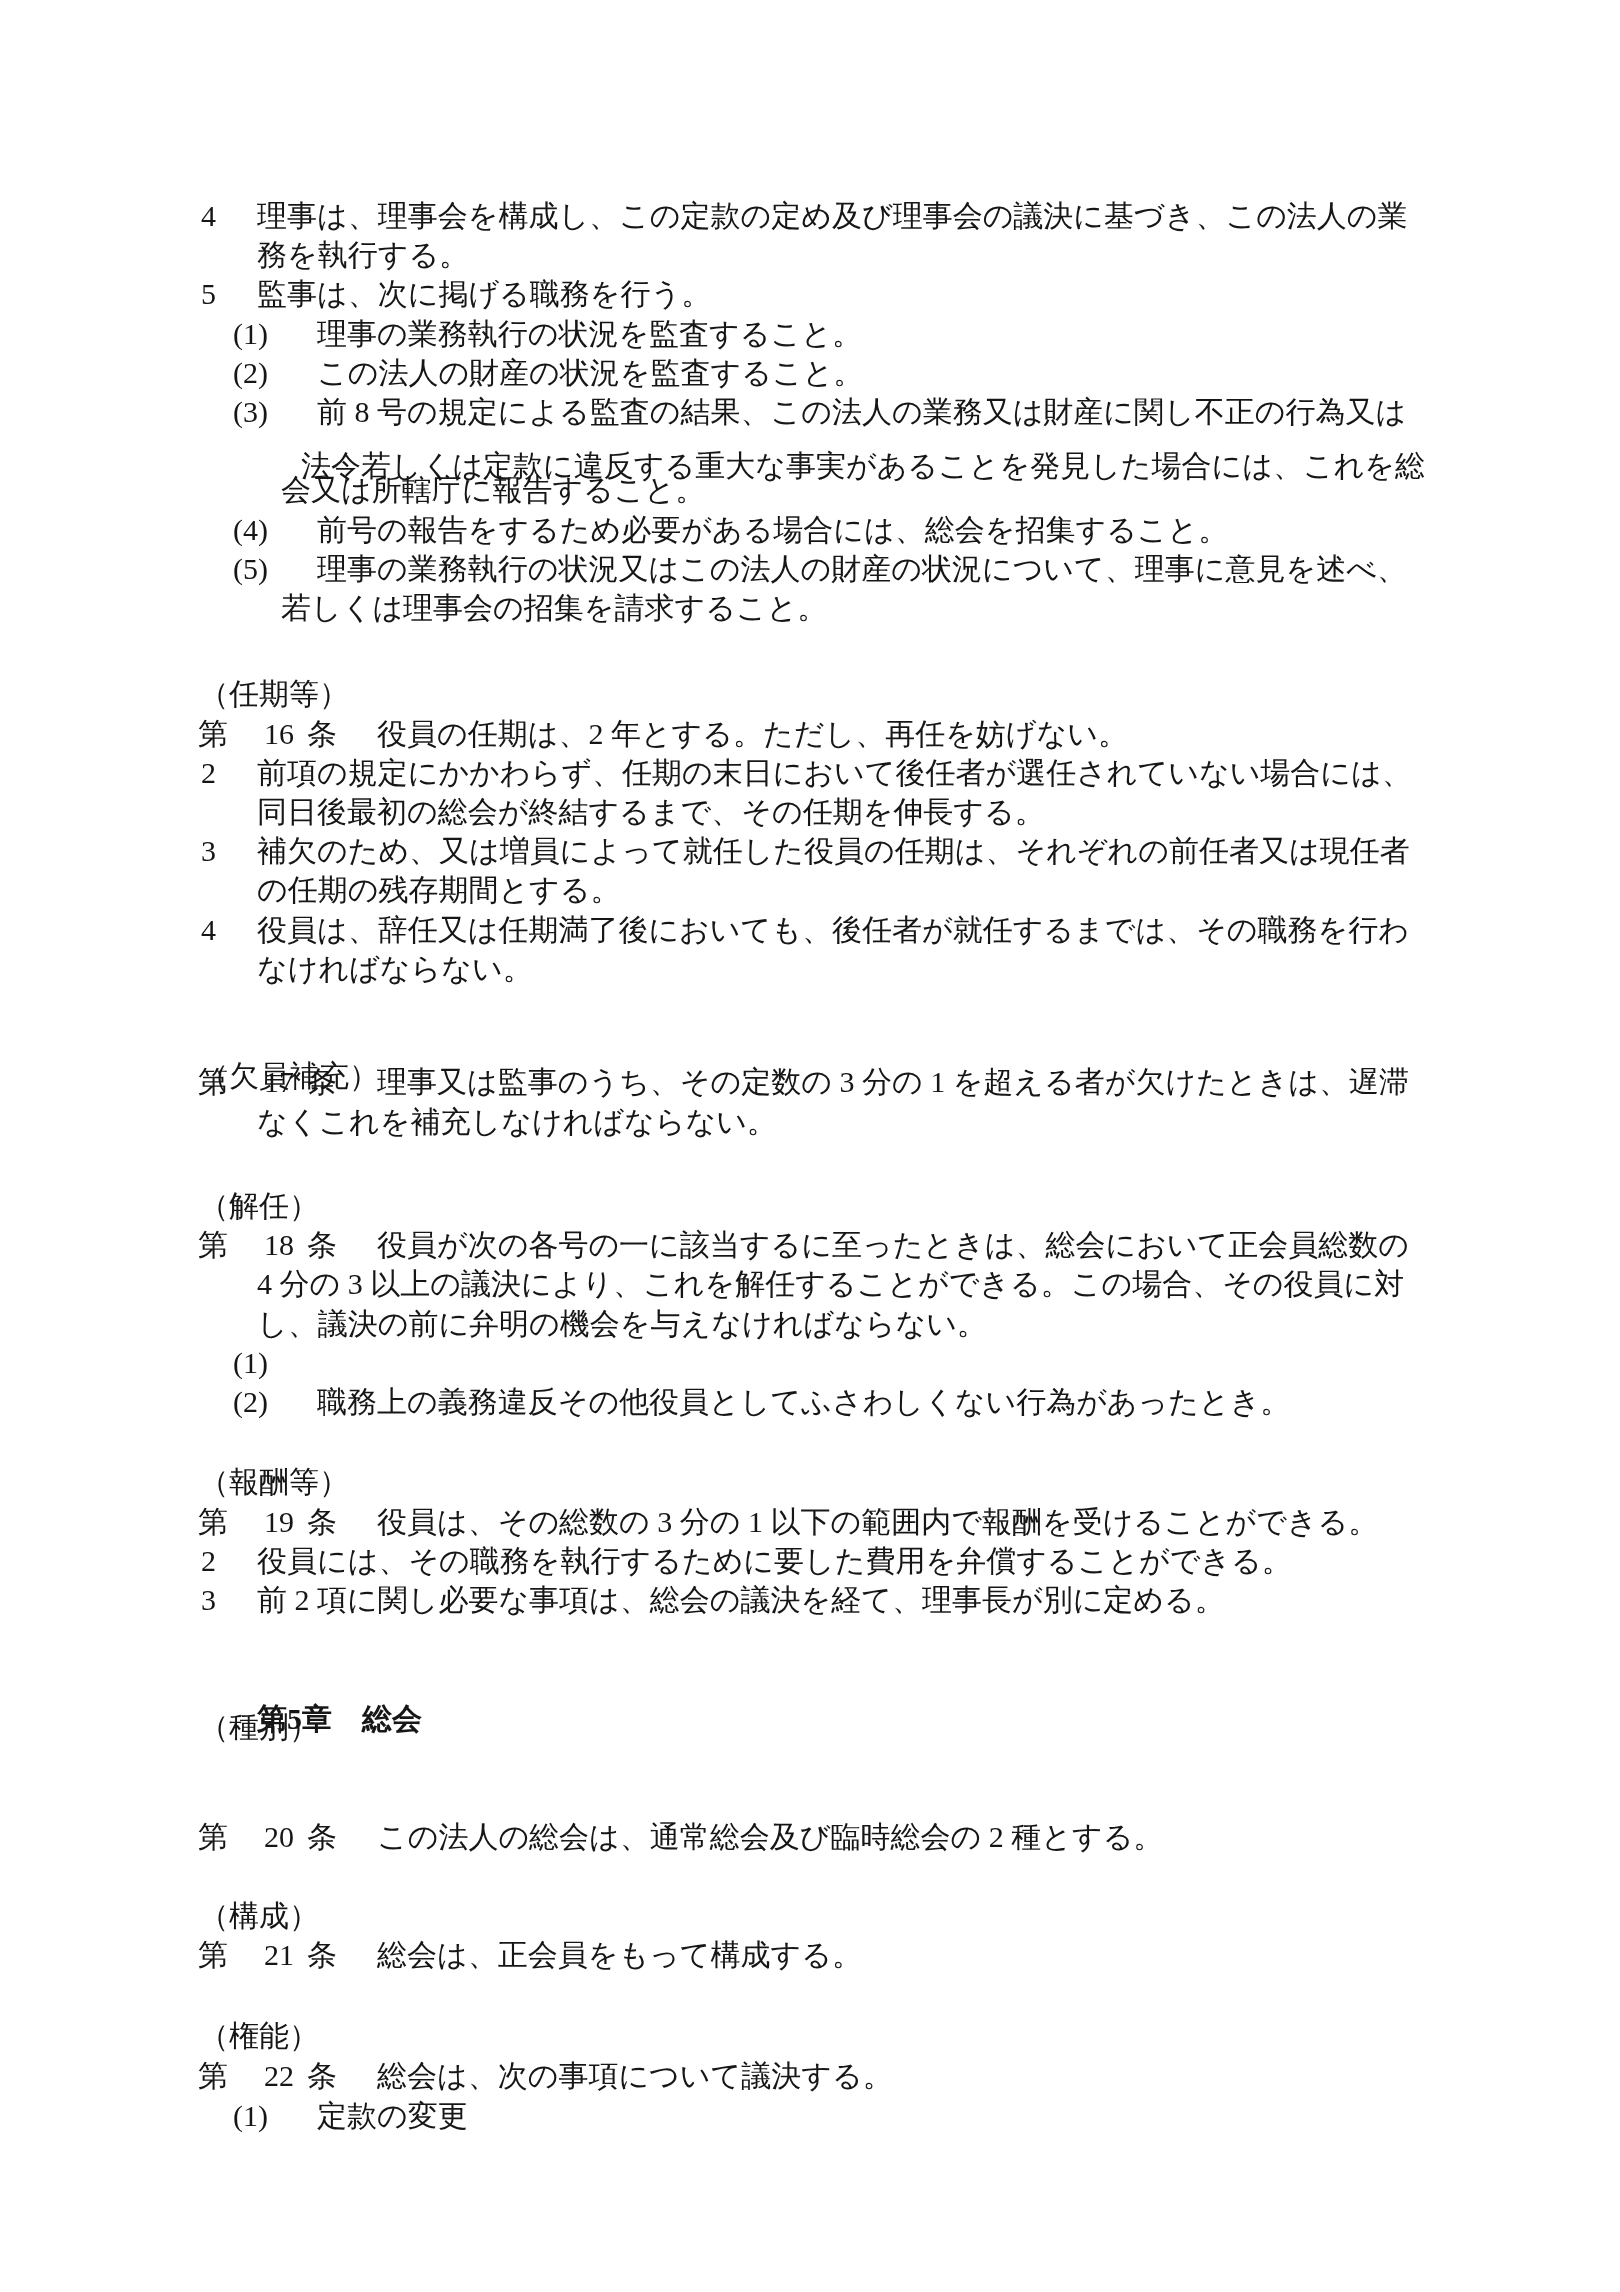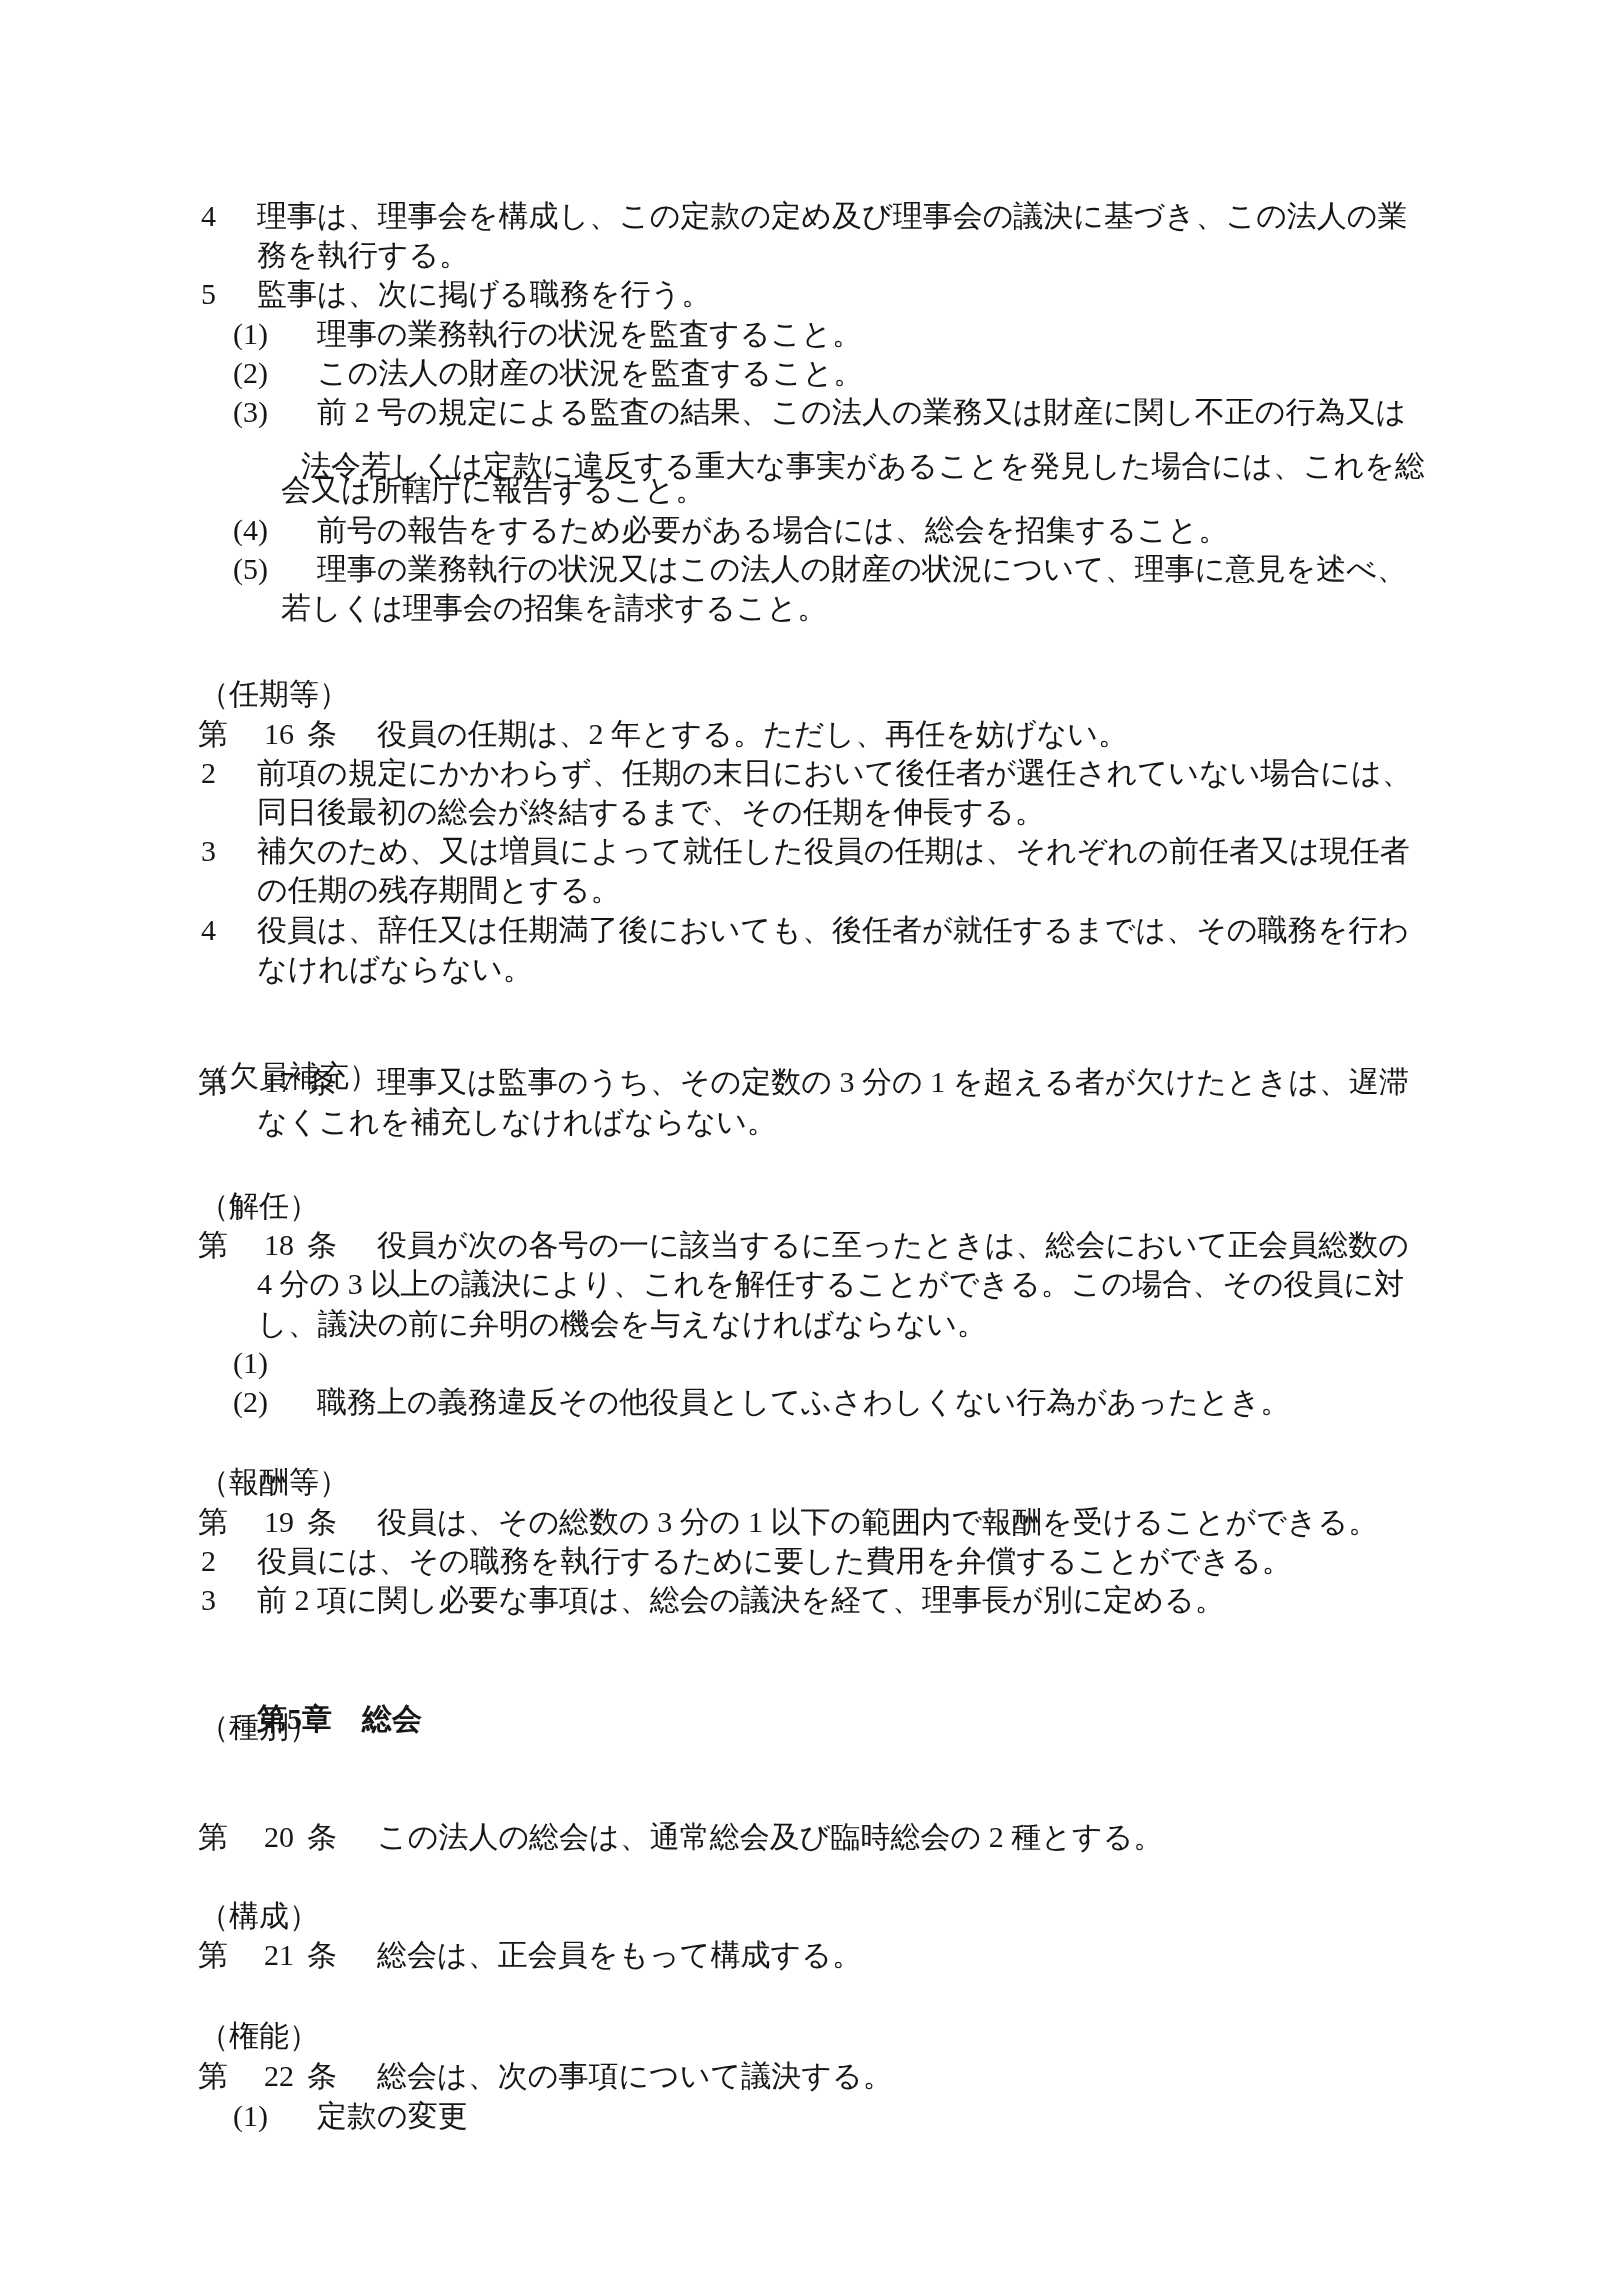--- a/index.html
+++ b/index.html
@@ -54,21 +54,21 @@
 </style>
 </head>
 <body>
 
 <div class="page" id="doc-page">
     <div class="line t-para" style="top: 196px;"><span class="seg-paranum">4</span><span class="seg-paratxt">理事は、理事会を構成し、この定款の定め及び理事会の議決に基づき、この法人の業</span></div>
     <div class="line t-cont" style="top: 235px;"><span class="seg-cont">務を執行する。</span></div>
     <div class="line t-para" style="top: 274px;"><span class="seg-paranum">5</span><span class="seg-paratxt">監事は、次に掲げる職務を行う。</span></div>
     <div class="line t-item" style="top: 314px;"><span class="seg-itemnum">(1)</span><span class="seg-itemtxt">理事の業務執行の状況を監査すること。</span></div>
     <div class="line t-item" style="top: 353px;"><span class="seg-itemnum">(2)</span><span class="seg-itemtxt">この法人の財産の状況を監査すること。</span></div>
-    <div class="line t-item" style="top: 392px;"><span class="seg-itemnum">(3)</span><span class="seg-itemtxt">前 2 号の規定による監査の結果、この法人の業務又は財産に関し不正の行為又は</span></div>
+    <div class="line t-item" style="top: 392px;"><span class="seg-itemnum">(3)</span><span class="seg-itemtxt">前 8 号の規定による監査の結果、この法人の業務又は財産に関し不正の行為又は</span></div>
     <div class="line t-icont" style="top: 446px; margin-left: 20px;"><span class="seg-icont">法令若しくは定款に違反する重大な事実があることを発見した場合には、これを総</span></div>
     <div class="line t-icont" style="top: 470px;"><span class="seg-icont">会又は所轄庁に報告すること。</span></div>
     <div class="line t-item" style="top: 510px;"><span class="seg-itemnum">(4)</span><span class="seg-itemtxt">前号の報告をするため必要がある場合には、総会を招集すること。</span></div>
     <div class="line t-item" style="top: 549px;"><span class="seg-itemnum">(5)</span><span class="seg-itemtxt">理事の業務執行の状況又はこの法人の財産の状況について、理事に意見を述べ、</span></div>
     <div class="line t-icont" style="top: 588px;"><span class="seg-icont">若しくは理事会の招集を請求すること。</span></div>
     <div class="line t-header" style="top: 674px;"><span class="seg-header">（任期等）</span></div>
     <div class="line t-article" style="top: 714px;"><span class="seg-dai">第</span><span class="seg-artnum">16</span><span class="seg-jou">条</span><span class="seg-arttxt">役員の任期は、2 年とする。ただし、再任を妨げない。</span></div>
     <div class="line t-para" style="top: 753px;"><span class="seg-paranum">2</span><span class="seg-paratxt">前項の規定にかかわらず、任期の末日において後任者が選任されていない場合には、</span></div>
     <div class="line t-cont" style="top: 792px;"><span class="seg-cont">同日後最初の総会が終結するまで、その任期を伸長する。</span></div>
     <div class="line t-para" style="top: 831px;"><span class="seg-paranum">3</span><span class="seg-paratxt">補欠のため、又は増員によって就任した役員の任期は、それぞれの前任者又は現任者</span></div>

